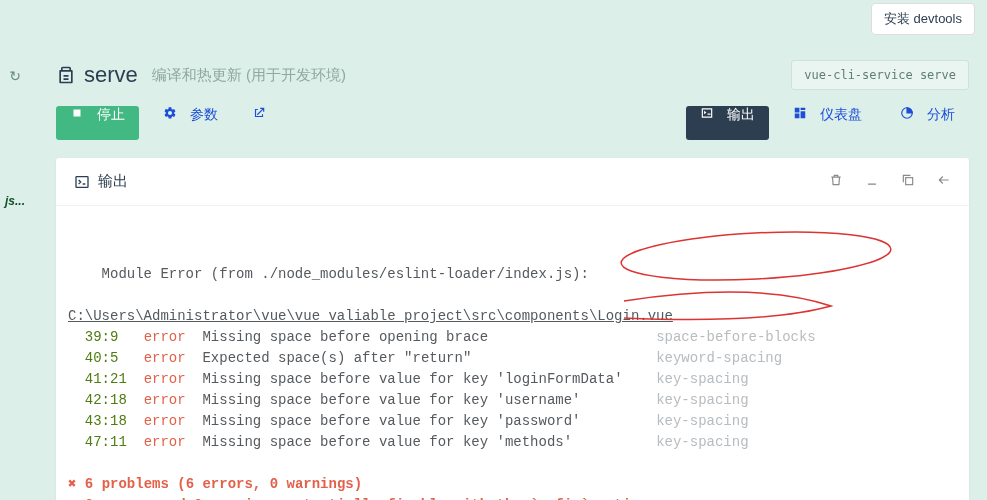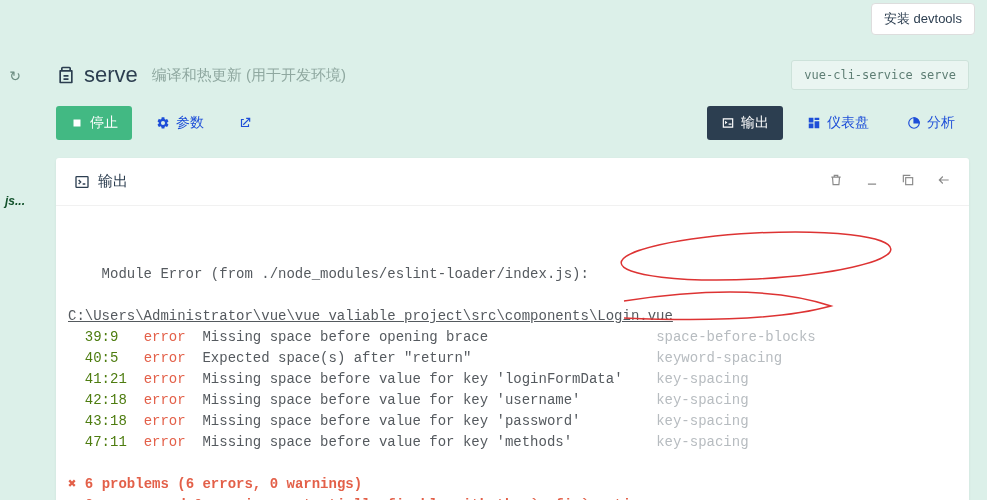--- a/index.html
+++ b/index.html
@@ -75,22 +75,21 @@
   color: #5e7e74;
 }
 .toolbar {
   display: flex;
   align-items: center;
   padding: 0 18px 18px 18px;
   gap: 10px;
 }
 .btn {
   display: inline-flex;
-  align-items: center;
-  gap: 6px;
+  gap: 13px;
   height: 34px;
   padding: 0 14px;
   border-radius: 3px;
   font-size: 14px;
   cursor: pointer;
   border: none;
 }
 .btn-stop { background: #42b983; color: #fff; }
 .btn-plain { background: transparent; color: #1d4ed8; }
 .btn-icon-only { width: 34px; padding: 0; justify-content: center; }

